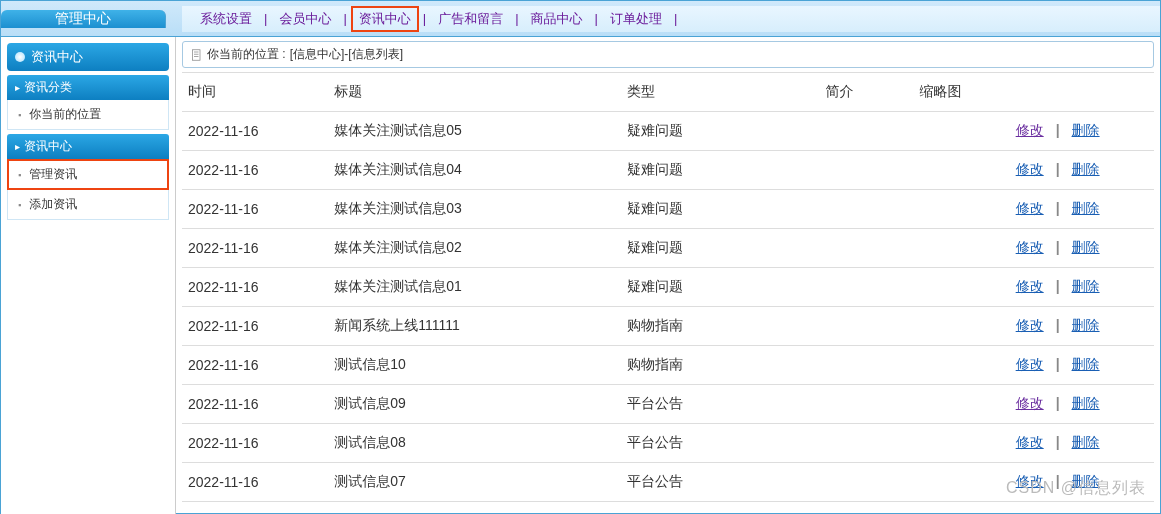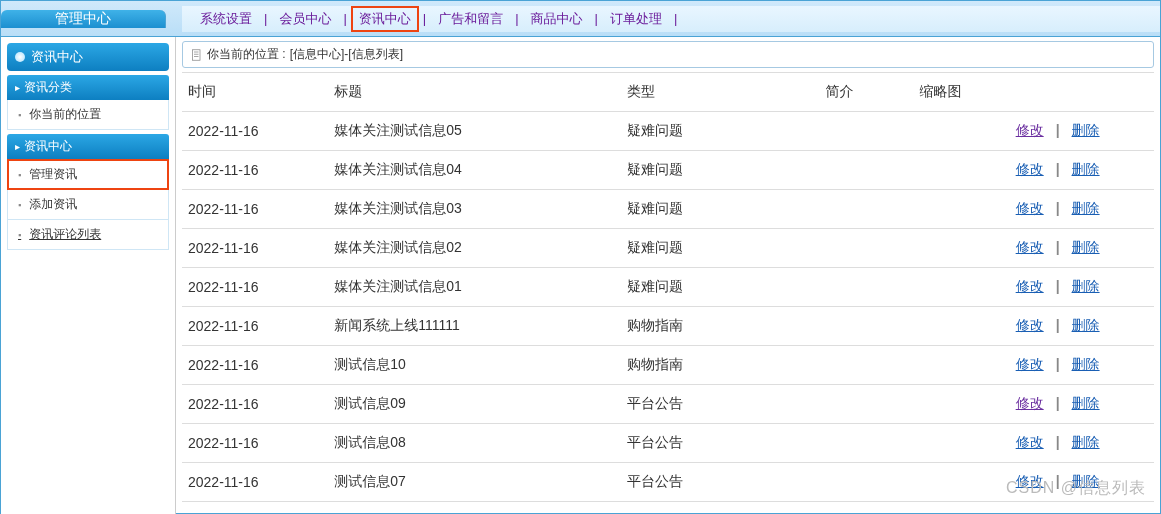--- a/index.html
+++ b/index.html
@@ -77,21 +77,20 @@
     <div class="sidebar">
       <div class="side-header icon">
         <span>资讯中心</span>
       </div>
       <div id="side-groups">
           <div class="side-group-title">资讯分类</div>
           <div class="side-item">你当前的位置</div>
           <div class="side-group-title">资讯中心</div>
           <div class="side-item active">管理资讯</div>
           <div class="side-item">添加资讯</div>
-          <div class="side-item underlined">资讯评论列表</div>
         </div>
     </div>
 
     <div class="main">
       <div class="crumb-wrap">
         <svg viewBox="0 0 16 16">
             <rect x="2" y="1" width="10" height="14" fill="#fff" stroke="#888"></rect>
             <line x1="4" y1="4" x2="10" y2="4" stroke="#888"></line>
             <line x1="4" y1="7" x2="10" y2="7" stroke="#888"></line>
             <line x1="4" y1="10" x2="10" y2="10" stroke="#888"></line>

